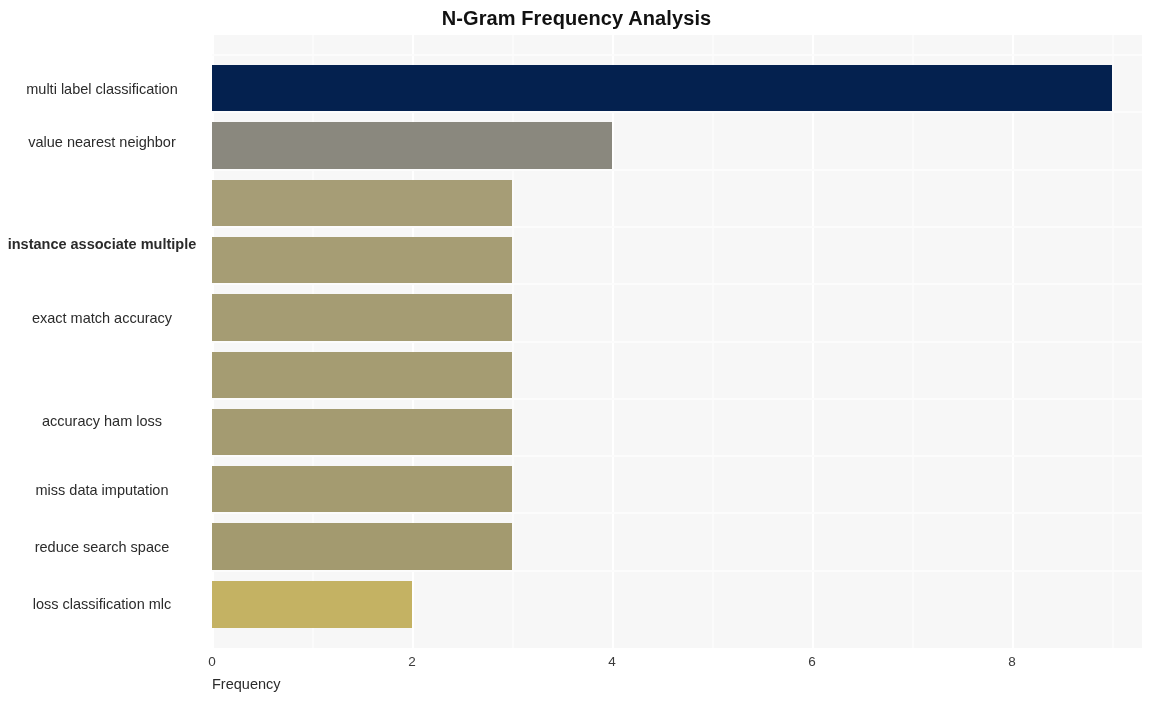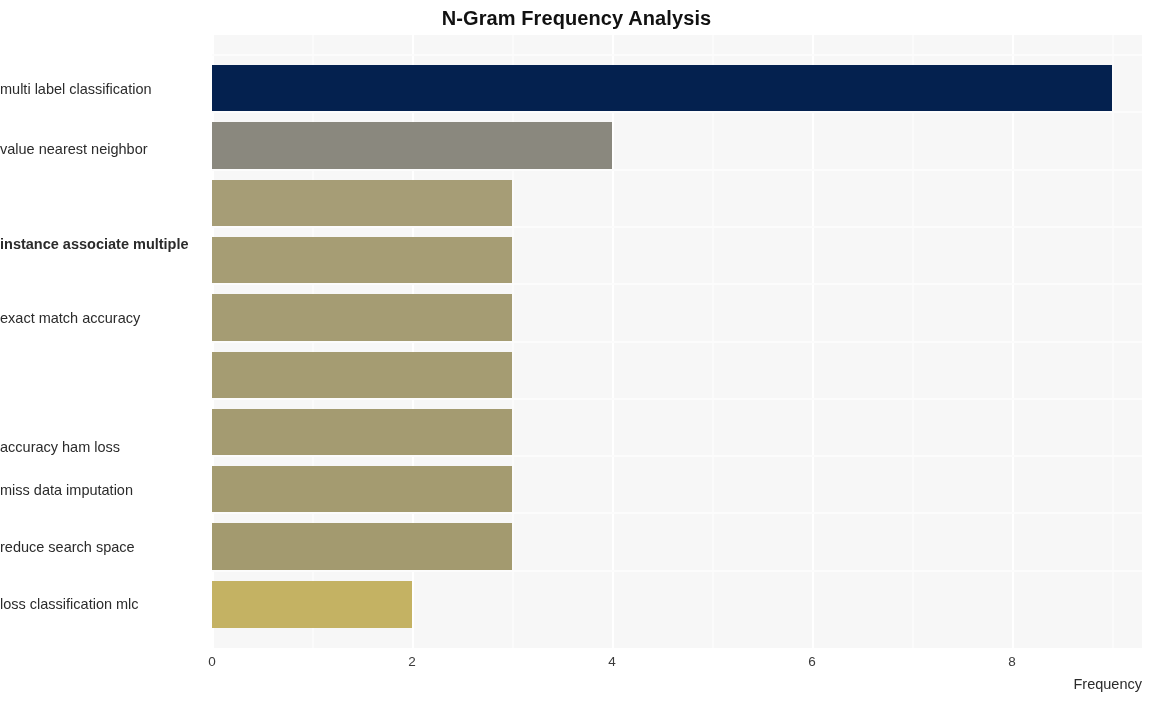--- a/index.html
+++ b/index.html
@@ -73,21 +73,21 @@
     position: absolute;
     left: 0;
     top: 35px;
     width: 204px;
     height: 613px;
   }
   .ytick-label {
     position: absolute;
     right: 0;
     width: 204px;
-    text-align: left;
+    text-align: center;
     font-size: 14.5px;
     color: #2b2b2b;
     line-height: 18px;
     white-space: nowrap;
   }
 
   
   #x-axis {
     position: absolute;
     left: 0;
@@ -101,21 +101,21 @@
     font-size: 13.5px
     ;color: #3a3a3a;
     transform: translateX(-50%);
     white-space: nowrap;
   }
   #x-axis-title {
     position: absolute;
     left: 212px;
     top: 28px;
     width: 930px;
-    text-align: right;
+    text-align: left;
     font-size: 14.5px;
     color: #2b2b2b;
   }
 </style>
 </head>
 <body>
 
 <div id="figure">
 
   <div id="chart-title">N-Gram Frequency Analysis</div>
@@ -148,24 +148,24 @@
       <div class="hgrid" style="top: 420.1px;"></div>
       <div class="bar" title="miss data imputation: 3" style="top: 431.1px; width: 300px; background: rgb(164, 155, 112);"></div>
       <div class="hgrid" style="top: 477.4px;"></div>
       <div class="bar" title="reduce search space: 3" style="top: 488.4px; width: 300px; background: rgb(163, 154, 111);"></div>
       <div class="hgrid" style="top: 534.7px;"></div>
       <div class="bar" title="label classification mlc: 2" style="top: 545.7px; width: 200px; background: rgb(196, 178, 99);"></div>
     </div>
 
   <div id="y-axis">
       <div class="ytick-label" style="top: 44.5px;">multi label classification</div>
-      <div class="ytick-label" style="top: 105px;">value nearest neighbor</div>
+      <div class="ytick-label" style="top: 98px;">value nearest neighbor</div>
       <div class="ytick-label" style="top: 200px; font-weight: bold;">instance associate multiple</div>
       <div class="ytick-label" style="top: 273.7px;">exact match accuracy</div>
-      <div class="ytick-label" style="top: 403px;">accuracy ham loss</div>
+      <div class="ytick-label" style="top: 377px;">accuracy ham loss</div>
       <div class="ytick-label" style="top: 445.6px;">miss data imputation</div>
       <div class="ytick-label" style="top: 502.9px;">reduce search space</div>
       <div class="ytick-label" style="top: 560.2px;">loss classification mlc</div>
     </div>
 
   <div id="x-axis">
     <div id="x-axis-title">Frequency</div>
   <div class="xtick-label" style="left: 212px;">0</div>
       <div class="xtick-label" style="left: 412px;">2</div>
       <div class="xtick-label" style="left: 612px;">4</div>

